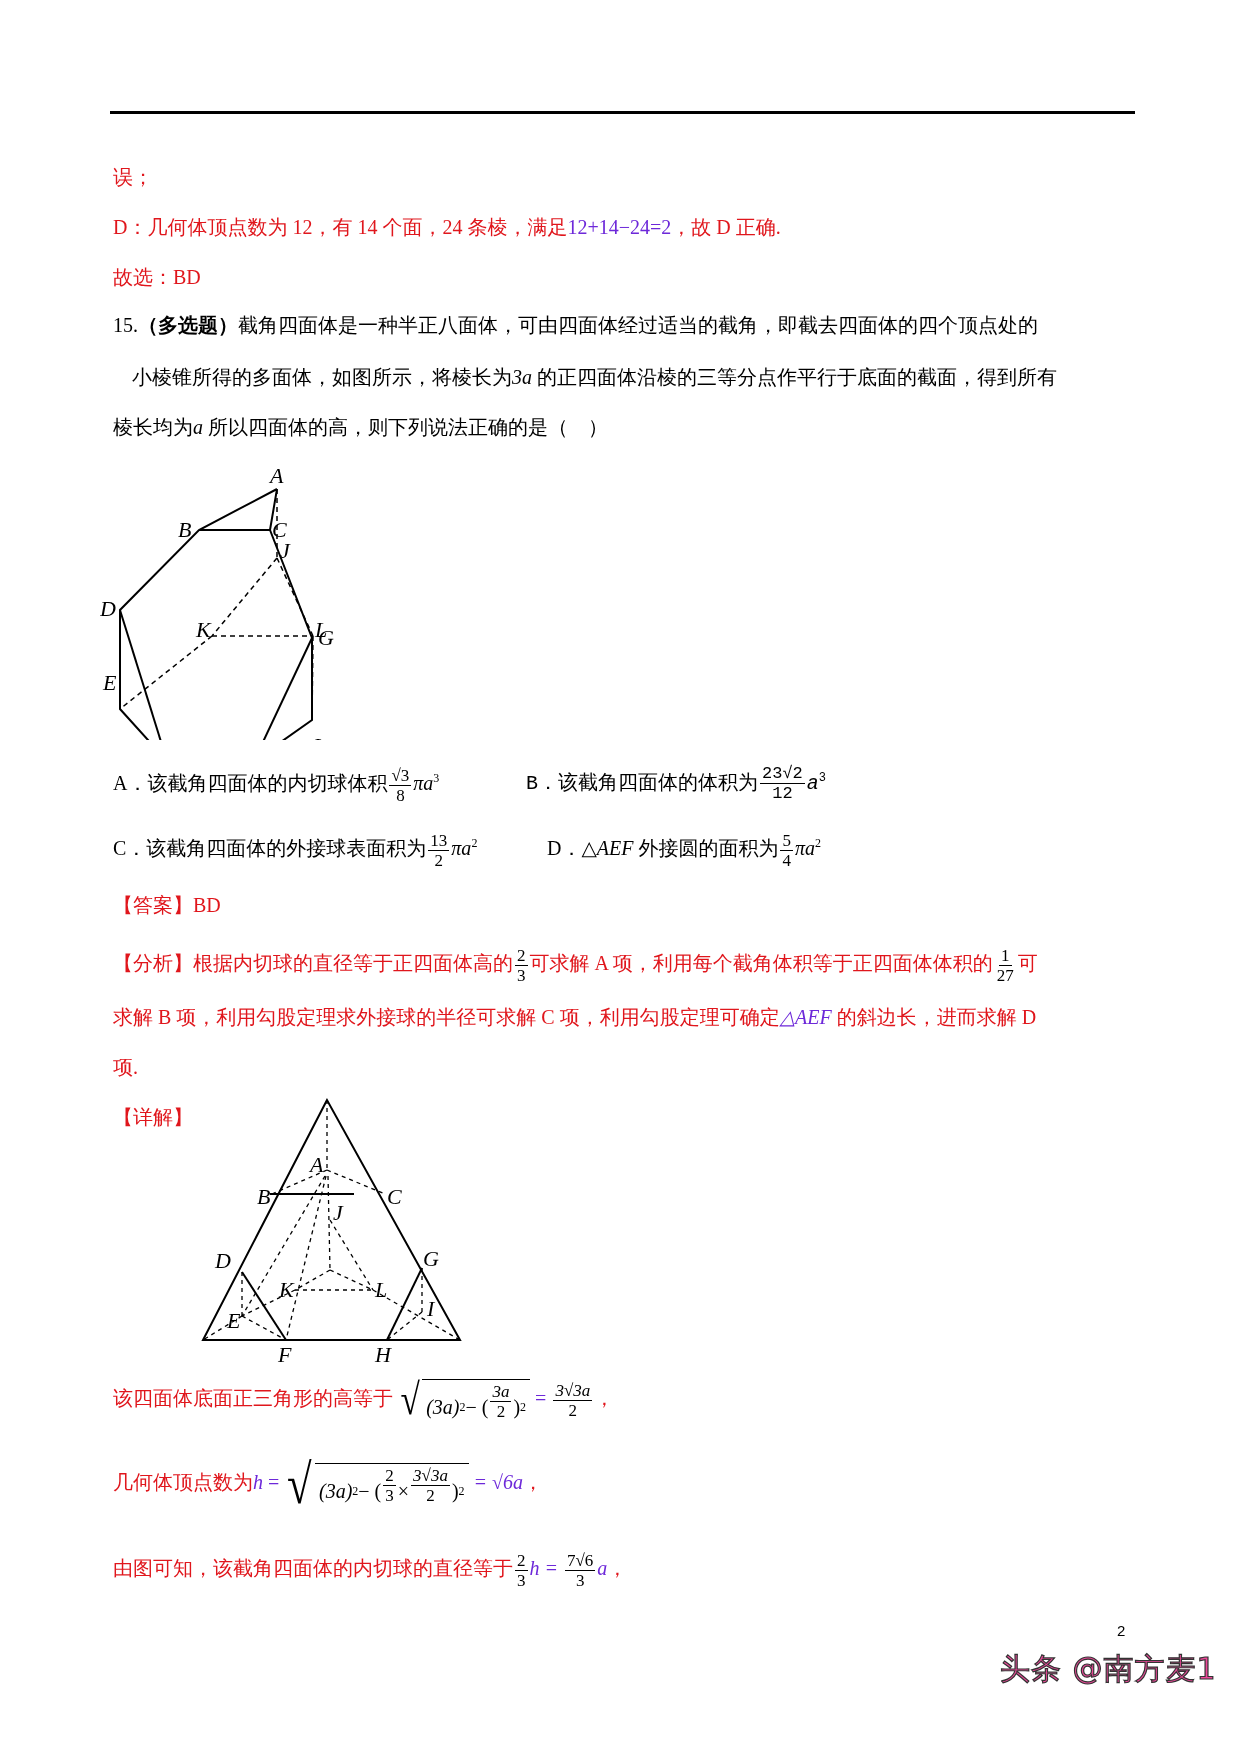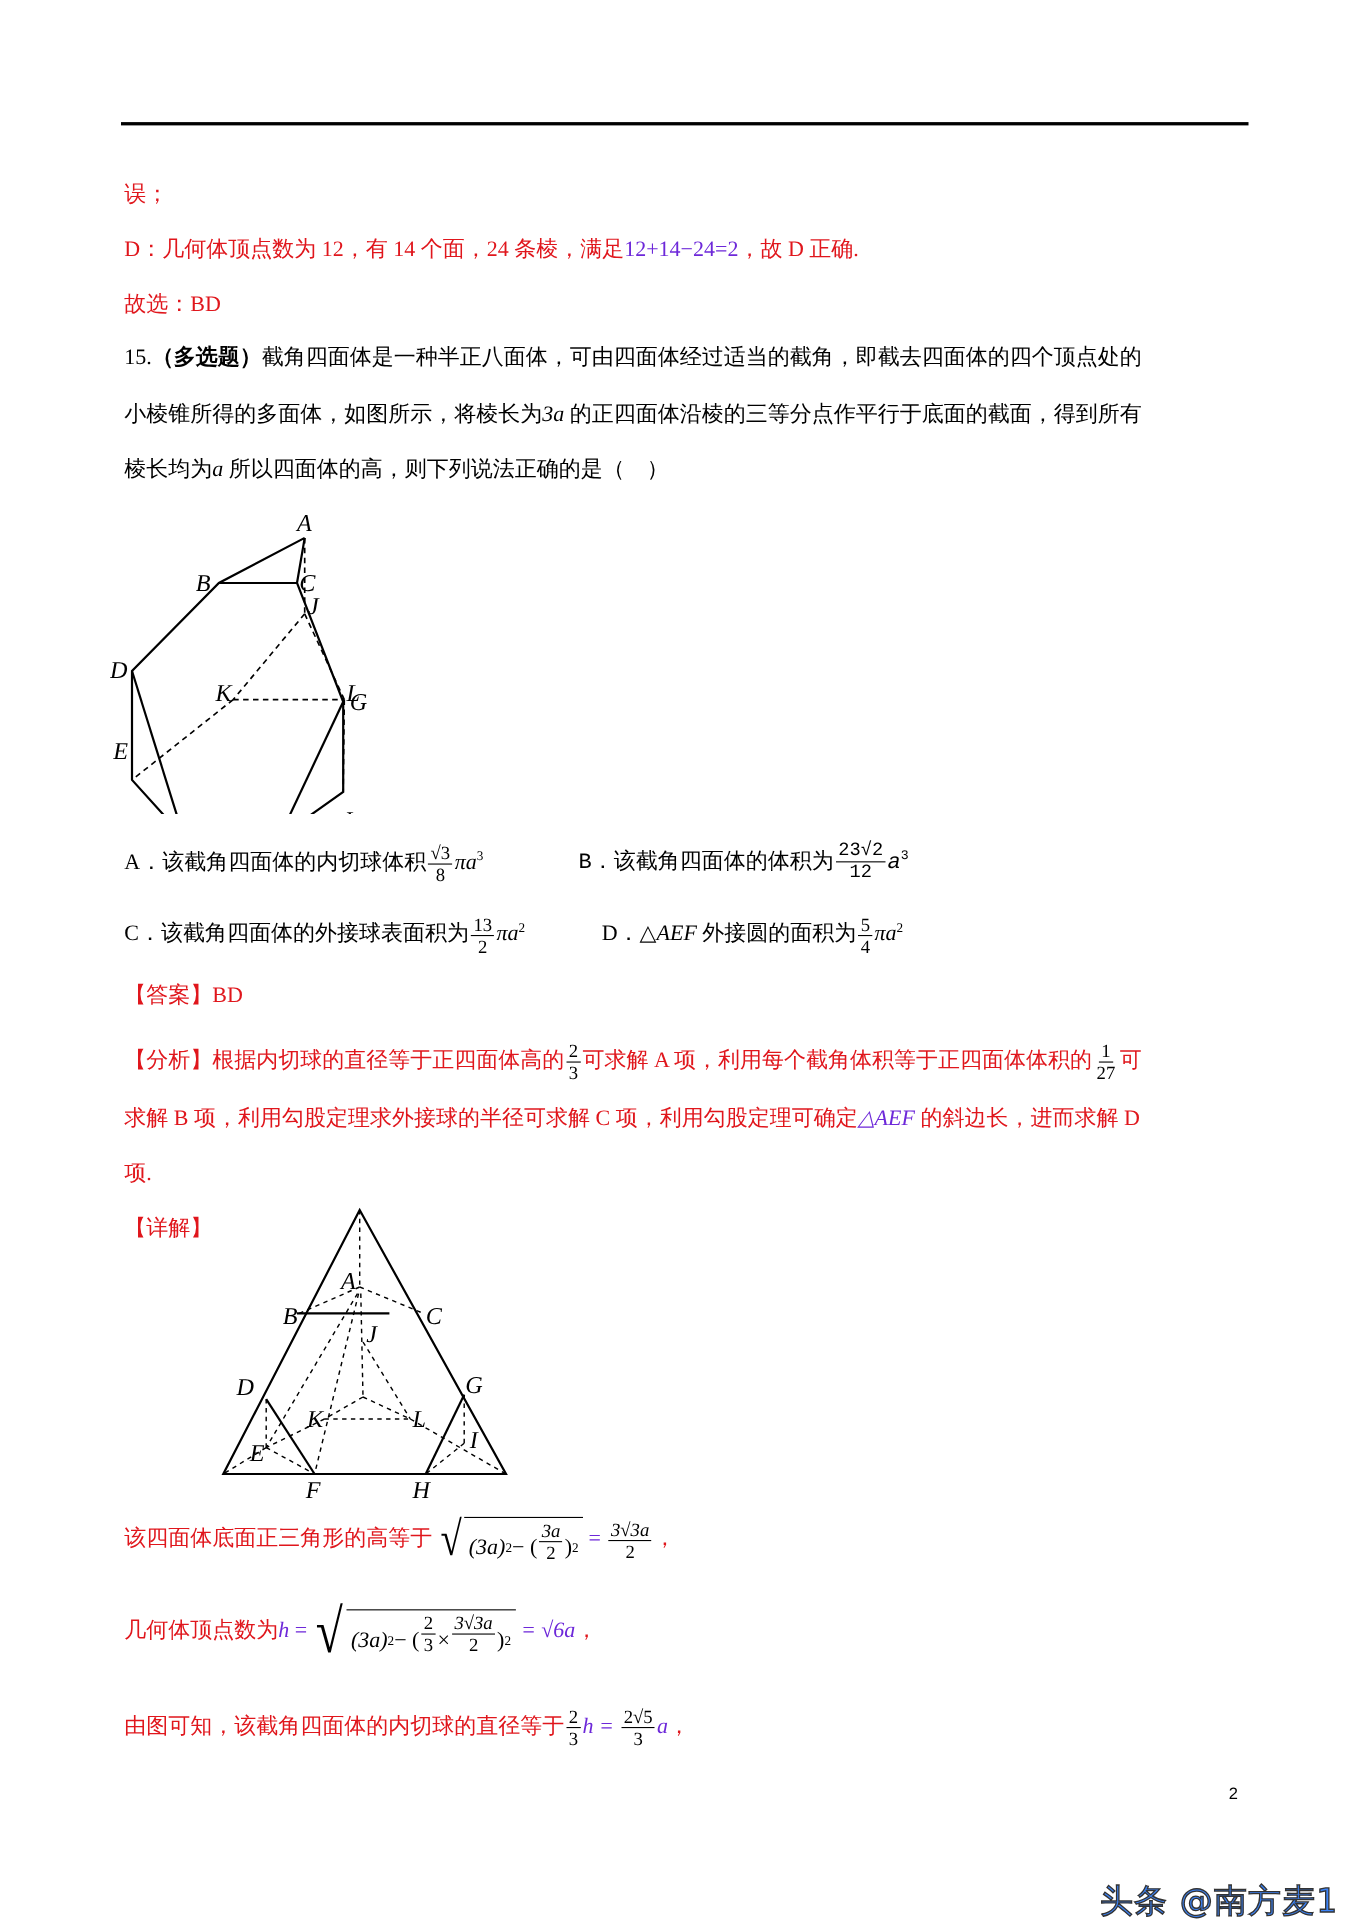--- a/index.html
+++ b/index.html
@@ -15,38 +15,38 @@
           font-size:17px; line-height:19px; margin:0 2px; color:#000; }
   .frac .num { border-bottom:1px solid #000; padding:0 2px; }
   .frac .den { padding:0 2px; }
   .sup { font-size:12px; vertical-align:super; }
   .fig { position:absolute; }
   .fig text { font-family:"Liberation Serif",serif; font-style:italic; font-size:22px; fill:#000; }
   .bigsqrt { display:inline-flex; align-items:center; vertical-align:middle; color:#000; font-size:20px; }
   .bigsqrt .sym { font-size:44px; line-height:44px; transform:scaleX(0.8); }
   .bigsqrt .body { border-top:1.5px solid #000; padding:2px 4px 0 4px; display:inline-flex; align-items:flex-end; }
   .pagenum { position:absolute; left:1117px; top:1622px; font-family:"Liberation Sans",sans-serif; font-size:15px; }
-  .watermark { position:absolute; left:1000px; top:1708px; font-family:"DejaVu Sans",sans-serif;
-               font-size:30px; color:#3b82f6; -webkit-text-stroke:1.2px #333; letter-spacing:1px; }
+  .watermark { position:absolute; left:1000px; top:1649px; font-family:"DejaVu Sans",sans-serif;
+               font-size:30px; color:#ec4899; -webkit-text-stroke:1.2px #333; letter-spacing:1px; }
 </style>
 </head>
 <body>
 
 <div class="rule"></div>
 
 <div class="line red" style="top:163px;">误；</div>
 <div class="line red" style="top:213px;">
   <span>D：几何体顶点数为 12，有 14 个面，24 条棱，满足</span><span class="math">12+14−24=2</span><span>，故 D 正确.</span>
 </div>
 <div class="line red" style="top:263px;">故选：BD</div>
 
 <div class="line" style="top:311px;">
   <span>15.</span><span class="bold">（多选题）</span><span>截角四面体是一种半正八面体，可由四面体经过适当的截角，即截去四面体的四个顶点处的</span>
 </div>
-<div class="line" style="top:363px;">
+<div class="line" style="top:363px;margin-left:19px;">
   <span>小棱锥所得的多面体，如图所示，将棱长为</span><span class="it">3a</span><span> 的正四面体沿棱的三等分点作平行于底面的截面，得到所有</span>
 </div>
 <div class="line" style="top:413px;">
   <span>棱长均为</span><span class="it">a</span><span> 所以四面体的高，则下列说法正确的是（　）</span>
 </div>
 
 <svg class="fig" style="left:100px; top:450px;" width="320" height="290">
   <g stroke="#000" stroke-width="2" fill="none">
     <polyline points="177,39 99,80 20,160 20,259 67,311 154,311 212,270 212,188 170,80 177,39"></polyline>
     <line x1="99" y1="80" x2="170" y2="80"></line>
@@ -198,19 +198,19 @@
         <span>)</span>
         <span class="sup">2</span>
       </span>
     </span><span class="math it"> = √6a</span><span>，</span>
 </div>
 <div class="line red" style="top:1551px;">
   <span>由图可知，该截角四面体的内切球的直径等于</span><span class="frac">
       <span class="num">2</span>
       <span class="den">3</span>
     </span><span class="math it">h = </span><span class="frac">
-      <span class="num">2√5</span>
+      <span class="num">7√6</span>
       <span class="den">3</span>
     </span><span class="math it">a</span><span>，</span>
 </div>
 
 <div class="pagenum">2</div>
 <div class="watermark">头条 @南方麦1</div>
 
 </body></html>

